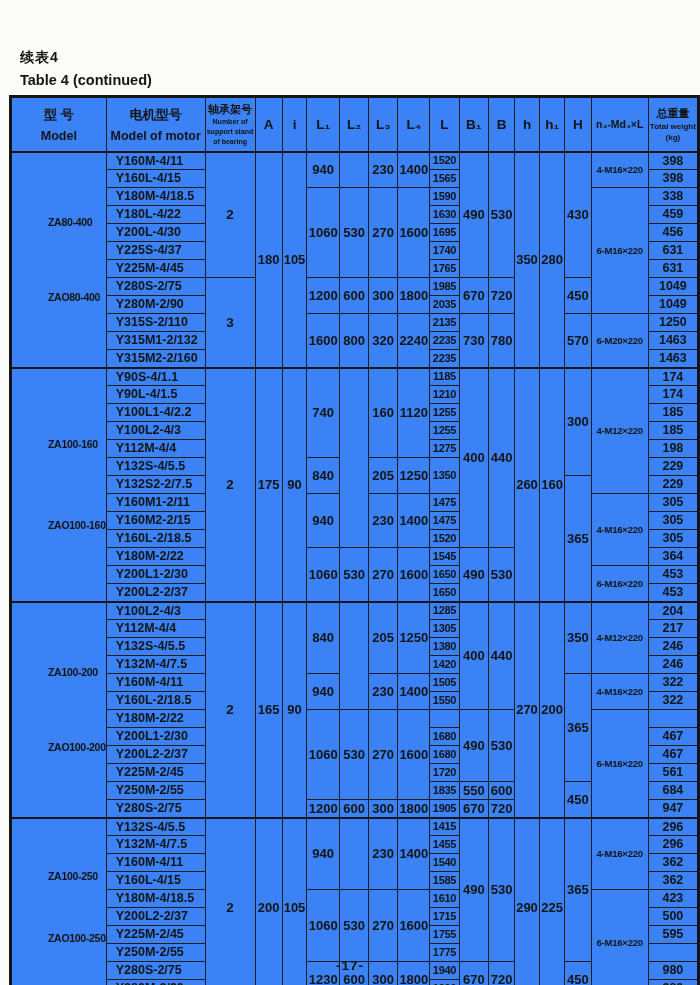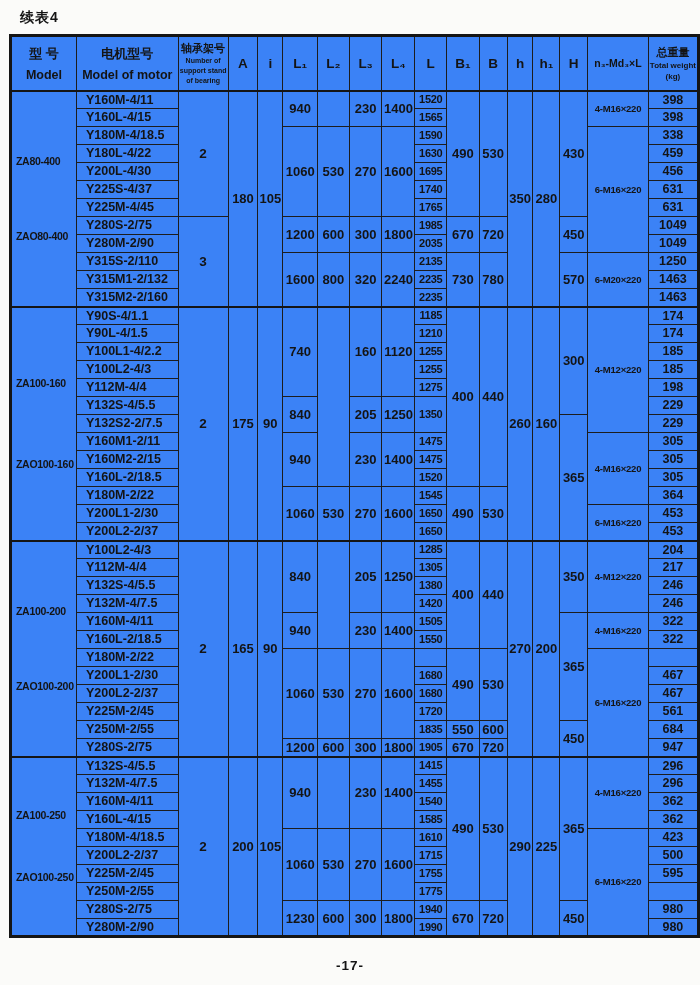--- a/index.html
+++ b/index.html
@@ -5,21 +5,21 @@
   * { box-sizing: border-box; margin: 0; padding: 0; }
   html, body { width: 700px; height: 985px; }
   body {
     background: #fbfbf9;
     font-family: "Liberation Sans", "DejaVu Sans", sans-serif;
     font-weight: bold;
     color: #141414;
     position: relative;
     overflow: hidden;
   }
-  .titles { padding: 9px 0 0 20px; }
+  .titles { padding: 9px 0 0 20px; margin-top: 40px; }
   .title-cn { font-size: 14px; letter-spacing: 1px; }
   .title-en { font-size: 14.5px; margin-top: 5px; }
 
   table.spec {
     border-collapse: collapse;
     table-layout: fixed;
     margin: 7px 0 0 9px;
     border: 3px solid #151515;
     background: #3b82f6;
   }
@@ -47,20 +47,21 @@
   td.c-model { padding: 0; }
   .model-wrap {
     height: 100%;
     display: flex;
     flex-direction: column;
     justify-content: space-evenly;
     align-items: flex-start;
     padding-left: 4px;
     font-size: 10.5px;
     letter-spacing: -0.3px;
+    margin-left: 32px;
   }
   td.c-motor { text-align: left; padding-left: 9px; font-size: 12.5px; }
   td.c-bearing { font-size: 13.5px; }
   td.c-big { font-size: 13px; }
   td.c-L { font-size: 11px; letter-spacing: -0.3px; }
   td.c-n3 { font-size: 9.5px; letter-spacing: -0.2px; }
   td.c-weight { font-size: 12.5px; }
 
   .footer {
     position: absolute;
@@ -69,20 +70,21 @@
     text-align: center;
     font-size: 13.5px;
     letter-spacing: 1px;
   }
 </style>
 </head>
 <body>
 
 <div class="titles">
   <div class="title-cn">续表4</div>
+  <div class="title-en">Table 4 (continued)</div>
 </div>
 
 <table class="spec">
   <colgroup>
     <col style="width:66px">
       <col style="width:102px">
       <col style="width:50px">
     <col style="width:30px">
       <col style="width:25px">
       <col style="width:35px">

